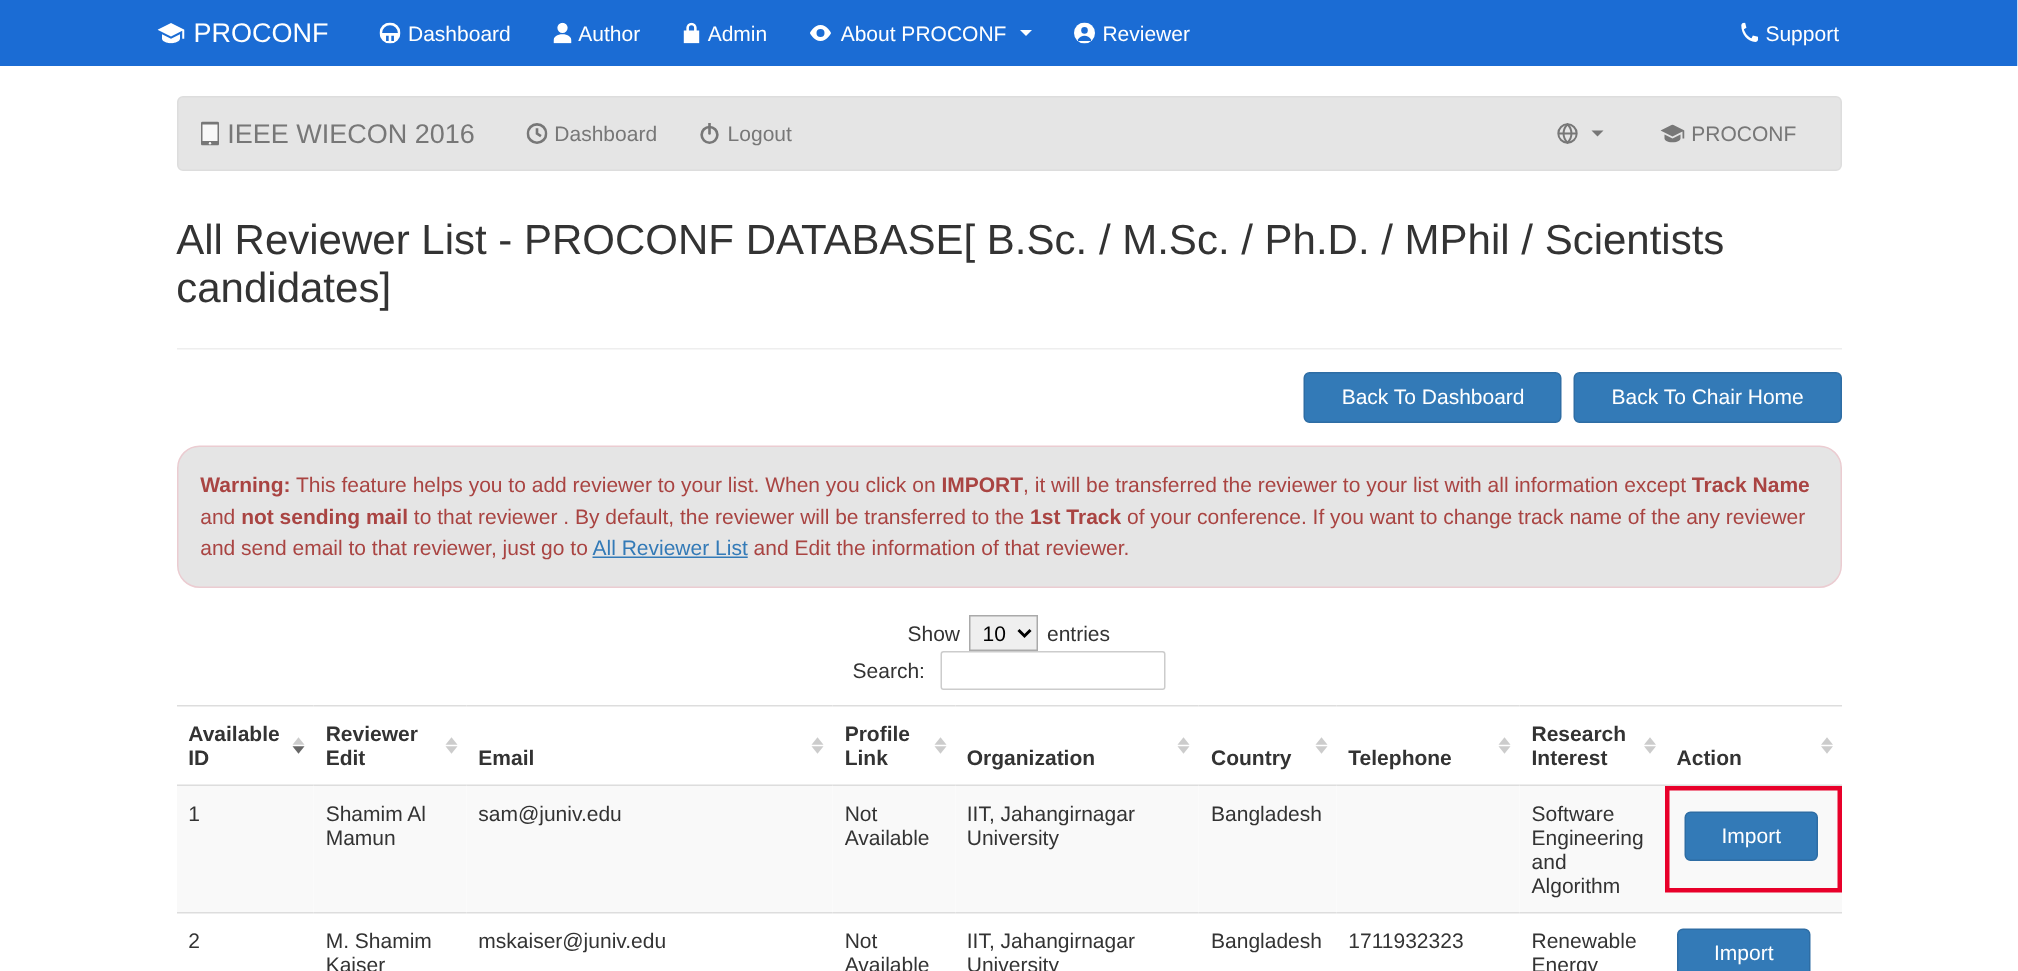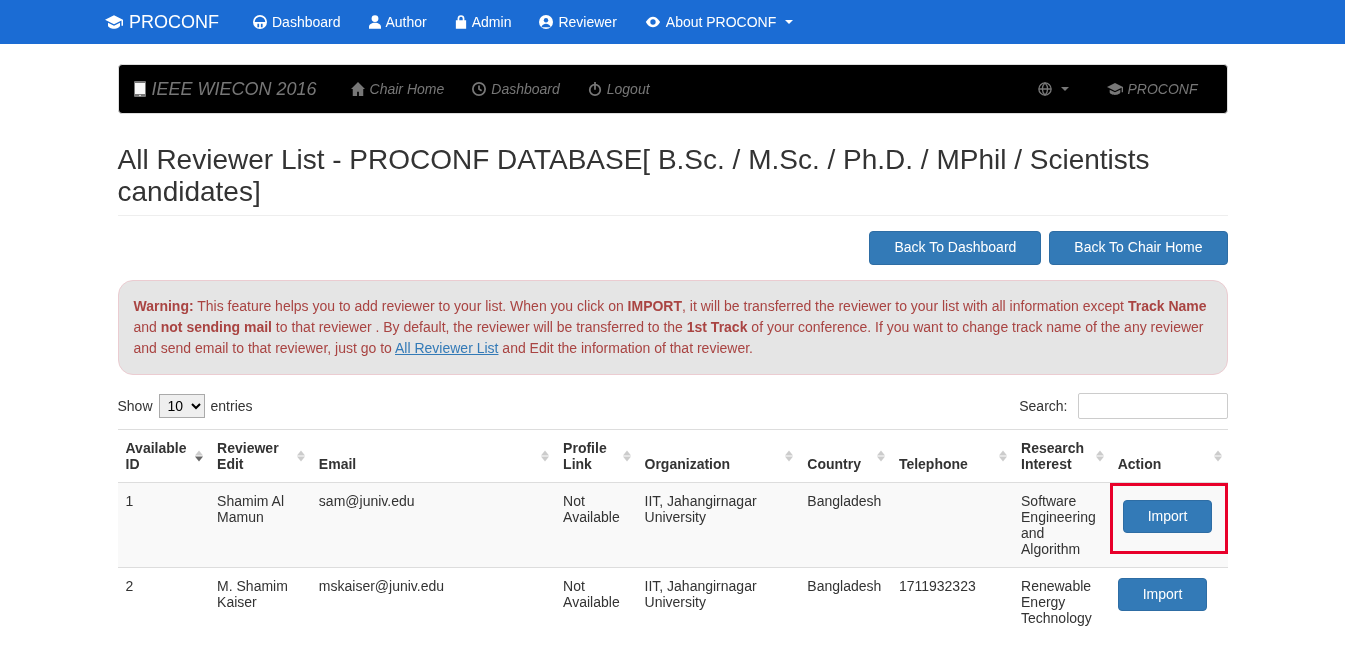--- a/index.html
+++ b/index.html
@@ -55,26 +55,25 @@
       max-width: 1140px;
       margin: 0 auto;
       padding: 0 15px;
     }
     
     
     .subnav {
       margin-top: 20px;
       border: 1px solid #ddd;
       border-radius: 4px;
-      background: #000000;
+      background: #e5e5e5;
       display: flex;
       align-items: center;
       padding: 0 15px;
       min-height: 50px;
-      font-style: italic;
     }
     .subnav .conf-name {
       font-size: 18px;
       color: #777;
       display: flex;
       align-items: center;
       gap: 6px;
       margin-right: 20px;
     }
     .subnav .sub-links {
@@ -93,21 +92,21 @@
     }
     .subnav .sub-right {
       display: flex;
       align-items: center;
       gap: 10px;
     }
     
     
     .page-header {
       margin-top: 30px;
-      padding-bottom: 7px;
+      padding-bottom: 24px;
       border-bottom: 1px solid #eee;
     }
     .page-header h1 {
       font-size: 28px;
       font-weight: 500;
       color: #333;
     }
     
     
     .btn-row {
@@ -144,20 +143,21 @@
     .alert a { color: #337ab7; }
     .alert b, .alert strong { font-weight: bold; }
     
     
     .dt-controls {
       display: flex;
       justify-content: space-between;
       align-items: center;
       margin-top: 18px;
       margin-bottom: 10px;
+      flex-direction: column;
     }
     .dt-length {
       display: flex;
       align-items: center;
       gap: 6px;
       color: #333;
     }
     .dt-length select {
       border: 1px solid #aaa;
       padding: 2px 4px;
@@ -264,62 +264,64 @@
     <a class="nav-link">
       <span class="icon">
           <svg width="12" height="14" viewBox="0 0 14 16" fill="#fff">
             <path d="M7 0a4 4 0 00-4 4v2H1v10h12V6h-2V4a4 4 0 00-4-4zm0 2a2 2 0 012 2v2H5V4a2 2 0 012-2z"></path>
           </svg>
         </span>
       <span>Admin</span>
     </a>
     <a class="nav-link">
       <span class="icon">
+          <svg width="16" height="12" viewBox="0 0 18 12" fill="#fff">
+            <path d="M9 0C4 0 1 6 1 6s3 6 8 6 8-6 8-6-3-6-8-6zm0 9a3 3 0 110-6 3 3 0 010 6z"></path>
+          </svg>
+        </span>
+      <span>About PROCONF</span>
+      <span class="caret"></span>
+    </a>
+    <a class="nav-link">
+      <span class="icon">
           <svg width="14" height="14" viewBox="0 0 16 16" fill="#fff">
             <circle cx="8" cy="8" r="8"></circle>
             <circle cx="8" cy="6" r="2.5" fill="#1b6cd4"></circle>
             <path d="M3 13c1-2 3-3 5-3s4 1 5 3v1H3v-1z" fill="#1b6cd4"></path>
           </svg>
         </span>
       <span>Reviewer</span>
     </a>
-    <a class="nav-link">
-      <span class="icon">
-          <svg width="16" height="12" viewBox="0 0 18 12" fill="#fff">
-            <path d="M9 0C4 0 1 6 1 6s3 6 8 6 8-6 8-6-3-6-8-6zm0 9a3 3 0 110-6 3 3 0 010 6z"></path>
-          </svg>
-        </span>
-      <span>About PROCONF</span>
-      <span class="caret"></span>
+  </div>
+  <div class="nav-right">
+    <a class="nav-link">
+      <span class="icon">
+          <svg width="12" height="14" viewBox="0 0 14 16" fill="#fff">
+            <path d="M3 0C2 0 1 1 1 2c0 7 5 13 11 13 1 0 2-1 2-2v-2l-4-1-1 2c-3-1-5-4-6-7l2-1-1-4H3z"></path>
+          </svg>
+        </span>
+      <span>Support</span>
     </a>
   </div>
 </div>
 
 <div class="container">
 
   <div class="subnav">
     <div class="conf-name">
       <span class="icon">
           <svg width="12" height="16" viewBox="0 0 12 16" fill="#777">
             <rect x="0" y="0" width="12" height="16" rx="1"></rect>
             <rect x="1" y="2" width="10" height="11" fill="#f8f8f8"></rect>
             <circle cx="6" cy="14.5" r="0.8" fill="#f8f8f8"></circle>
           </svg>
         </span>
       <span>IEEE WIECON 2016</span>
     </div>
     <div class="sub-links">
-      <a class="sub-link">
-        <span class="icon">
-            <svg width="14" height="14" viewBox="0 0 16 16" fill="#777">
-              <path d="M8 0L0 8h2v8h5v-5h2v5h5V8h2L8 0z"></path>
-            </svg>
-          </span>
-        <span>Chair Home</span>
-      </a>
       <a class="sub-link">
         <span class="icon">
             <svg width="14" height="14" viewBox="0 0 16 16" fill="none" stroke="#777" stroke-width="2">
               <circle cx="8" cy="8" r="7"></circle>
               <path d="M8 4v4l3 2"></path>
             </svg>
           </span>
         <span>Dashboard</span>
       </a>
       <a class="sub-link">

